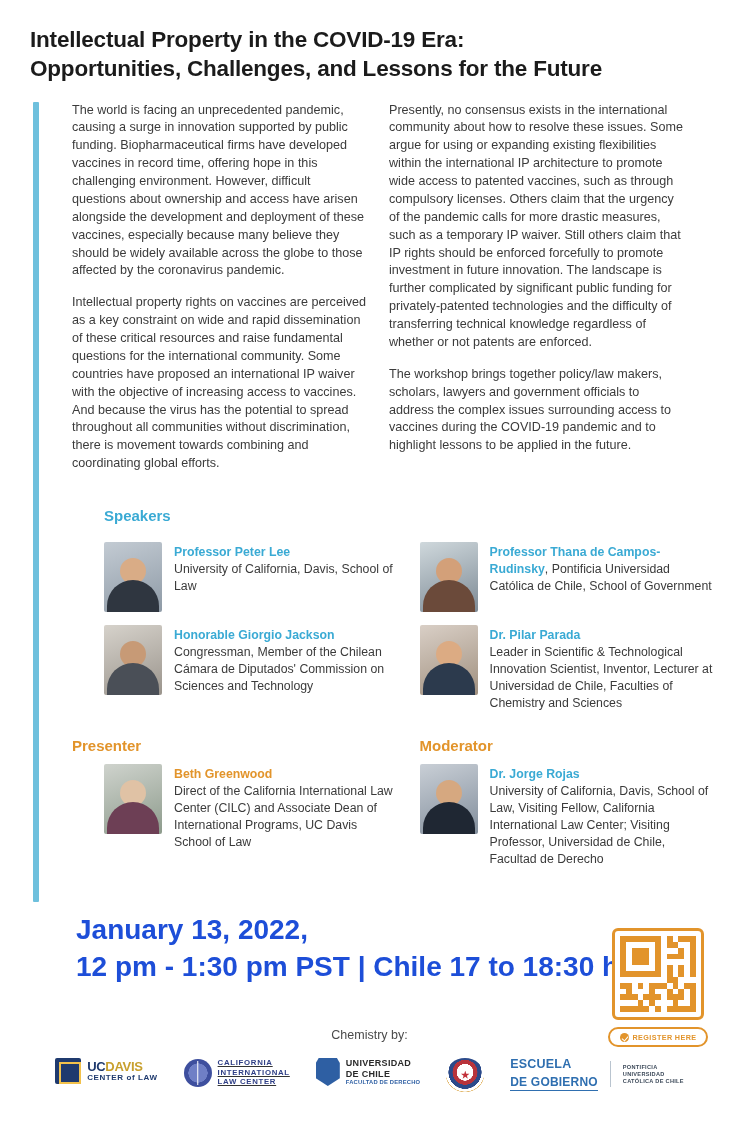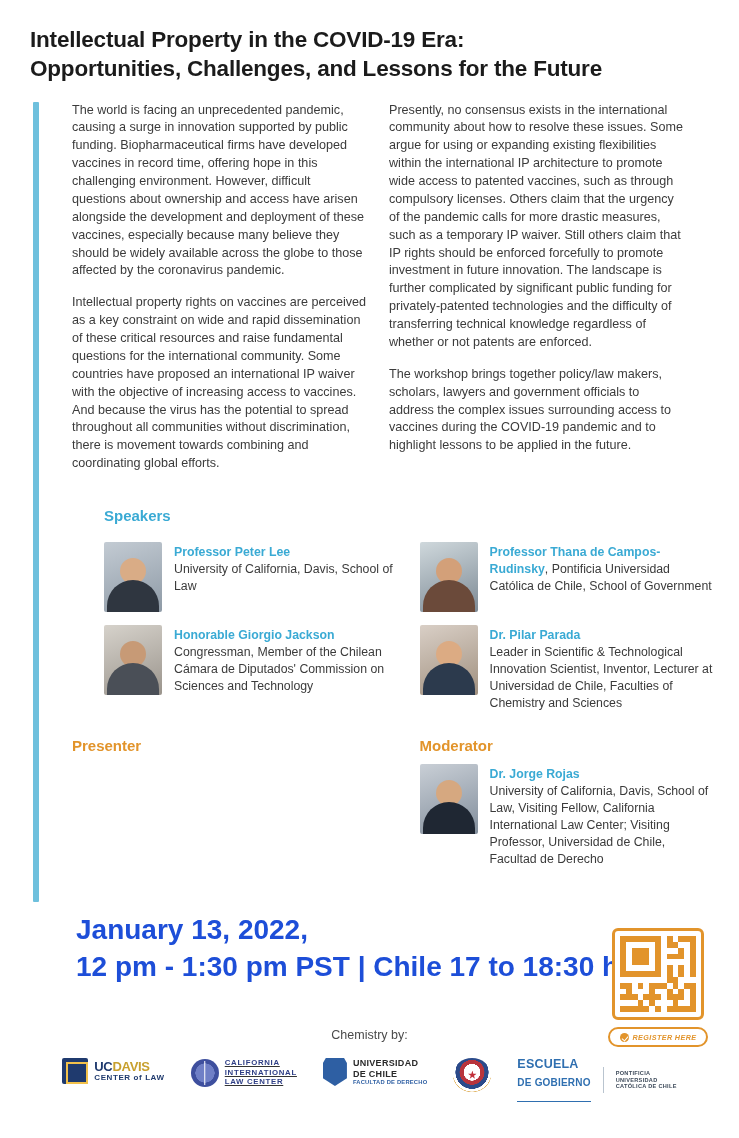--- a/index.html
+++ b/index.html
@@ -181,21 +181,20 @@
     border-radius: 10px;
     display: flex;
     align-items: center;
     justify-content: center;
     gap: 4px;
     font-size: 7.2px;
     font-weight: bold;
     color: #e2942b;
     letter-spacing: .4px;
     background: #fff;
-    font-style: italic;
   }
   .reg-dot {
     width: 9px; height: 9px;
     border-radius: 50%;
     background: #e2942b;
     position: relative;
     flex: 0 0 9px;
   }
   .reg-dot::after {
     content: "";
@@ -285,21 +284,21 @@
     left: 50%; top: 50%;
     width: 9px; height: 9px;
     transform: translate(-50%,-50%);
     background: #c2303a;
     clip-path: polygon(50% 0,61% 35%,98% 35%,68% 57%,79% 91%,50% 70%,21% 91%,32% 57%,2% 35%,39% 35%);
   }
 
   
   .esc-text { text-align: left; line-height: 1.1; }
   .esc-1 { font-size: 12.5px; font-weight: bold; color: #2f6fb0; letter-spacing: .2px; }
-  .esc-2 { font-size: 10px; font-weight: bold; color: #2f6fb0; letter-spacing: .2px; border-bottom: 1.5px solid #2f6fb0; display: inline-block; padding-bottom: 13px; }
+  .esc-2 { font-size: 12px; font-weight: bold; color: #2f6fb0; letter-spacing: .2px; border-bottom: 1.5px solid #2f6fb0; display: inline-block; padding-bottom: 1px; }
   .esc-div { width: 1px; height: 26px; background: #b9c4cf; margin: 0 6px; }
   .puc-text { text-align: left; line-height: 1.2; }
   .puc-l { font-size: 5.6px; font-weight: bold; color: #3d4a5a; letter-spacing: .3px; }
 </style>
 </head>
 <body>
 
 <div class="page">
 
   <div class="title-block">
@@ -375,20 +374,30 @@
 
         </div>
       </div>
     </div>
 
     <div class="people-block" style="padding-top:2px">
       <div class="person-grid">
         <div class="person-col">
           <div class="sec-head orange" style="margin-left:-32px">Presenter</div>
 
+          <div class="person">
+            <div class="photo bg-e">
+              <div class="head" style="background:#e0c2a5"></div>
+                <div class="body" style="background:#6d3f55"></div>
+            </div>
+            <div class="person-text">
+              <span class="person-name orange">Beth Greenwood</span><br>
+              <span>Direct of the California International Law Center (CILC) and Associate Dean of International Programs, UC Davis School of Law</span>
+            </div>
+          </div>
         </div>
 
         <div class="person-col">
           <div class="sec-head orange">Moderator</div>
 
           <div class="person">
             <div class="photo bg-f">
               <div class="head" style="background:#d6a880"></div>
                 <div class="body" style="background:#1f2733"></div>
             </div>

